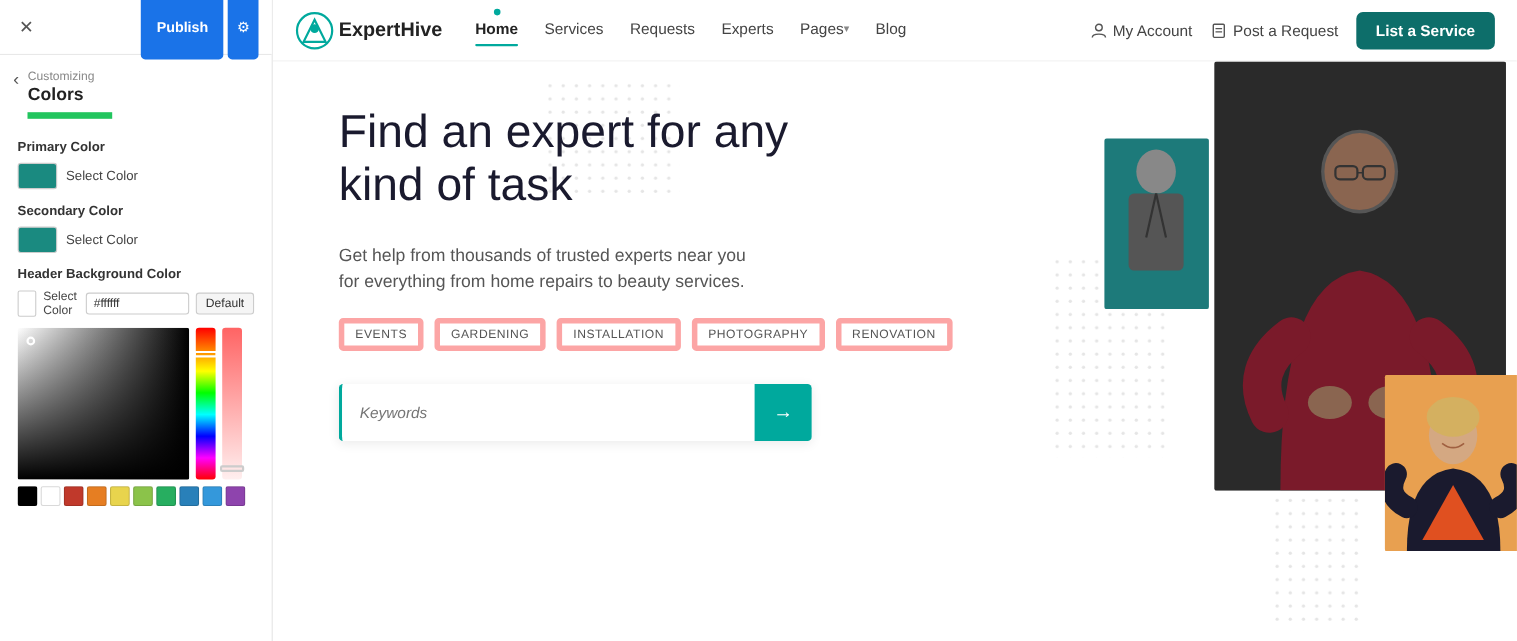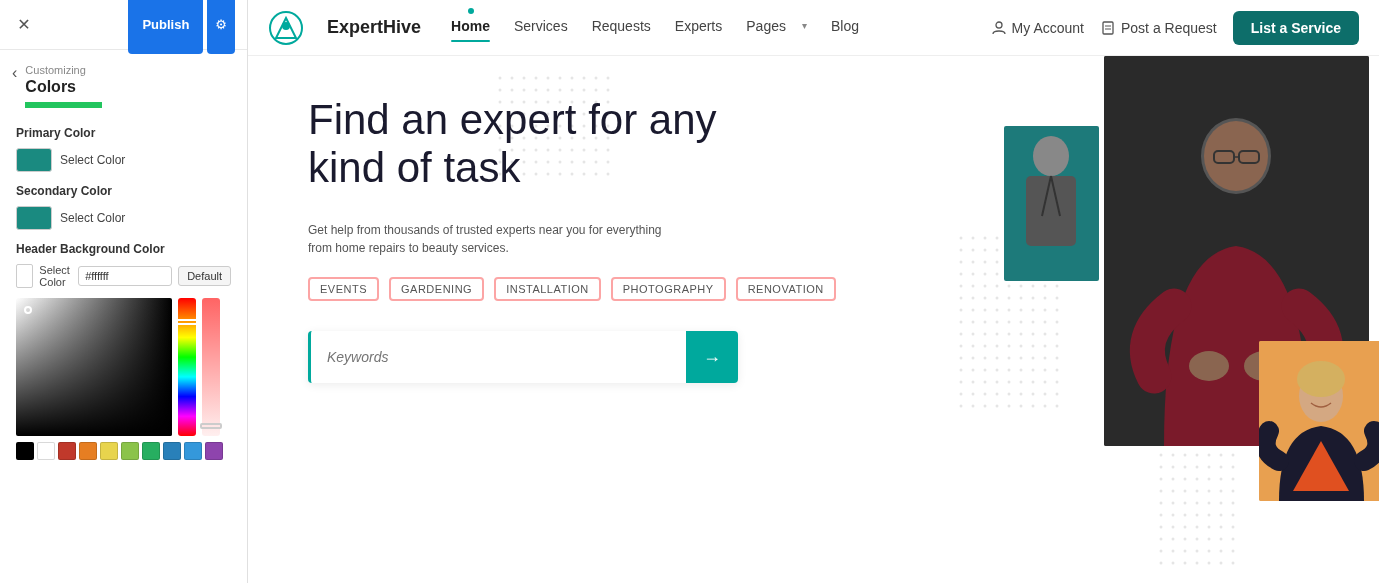--- a/index.html
+++ b/index.html
@@ -262,21 +262,21 @@
       padding: 0 20px;
       height: 56px;
       border-bottom: 1px solid #eee;
       background: #fff;
       flex-shrink: 0;
     }
 
     .site-logo {
       display: flex;
       align-items: center;
-      gap: 23px;
+      gap: 4px;
       margin-right: 30px;
       text-decoration: none;
     }
 
     .logo-text {
       font-size: 18px;
       font-weight: 700;
       color: #222;
     }
 
@@ -304,21 +304,21 @@
       content: '';
       position: absolute;
       bottom: -4px;
       left: 0; right: 0;
       height: 2px;
       background: #00a99d;
       border-radius: 2px;
     }
 
     .nav-link-with-chevron {
-      display: flex; align-items: center; gap: 16px;
+      display: flex; align-items: center; gap: 0;
     }
 
     .nav-actions {
       display: flex;
       align-items: center;
       gap: 16px;
     }
 
     .my-account-link {
       font-size: 14px;
@@ -368,36 +368,36 @@
     .hero-title {
       font-size: 42px;
       font-weight: 400;
       color: #1a1a2e;
       line-height: 1.15;
       margin-bottom: 28px;
       max-width: 420px;
     }
 
     .hero-subtitle {
-      font-size: 12px;
+      font-size: 16px;
       color: #555;
       margin-bottom: 20px;
       max-width: 380px;
       line-height: 1.5;
     }
 
     .category-tags {
       display: flex;
       gap: 10px;
       margin-bottom: 30px;
       flex-wrap: wrap;
     }
 
     .category-tag {
-      border: 2px solid #fca5a5;
+      border: 5px solid #fca5a5;
       border-radius: 4px;
       padding: 4px 10px;
       font-size: 11px;
       color: #555;
       letter-spacing: 0.5px;
       text-transform: uppercase;
     }
 
     .search-row {
       display: flex;

